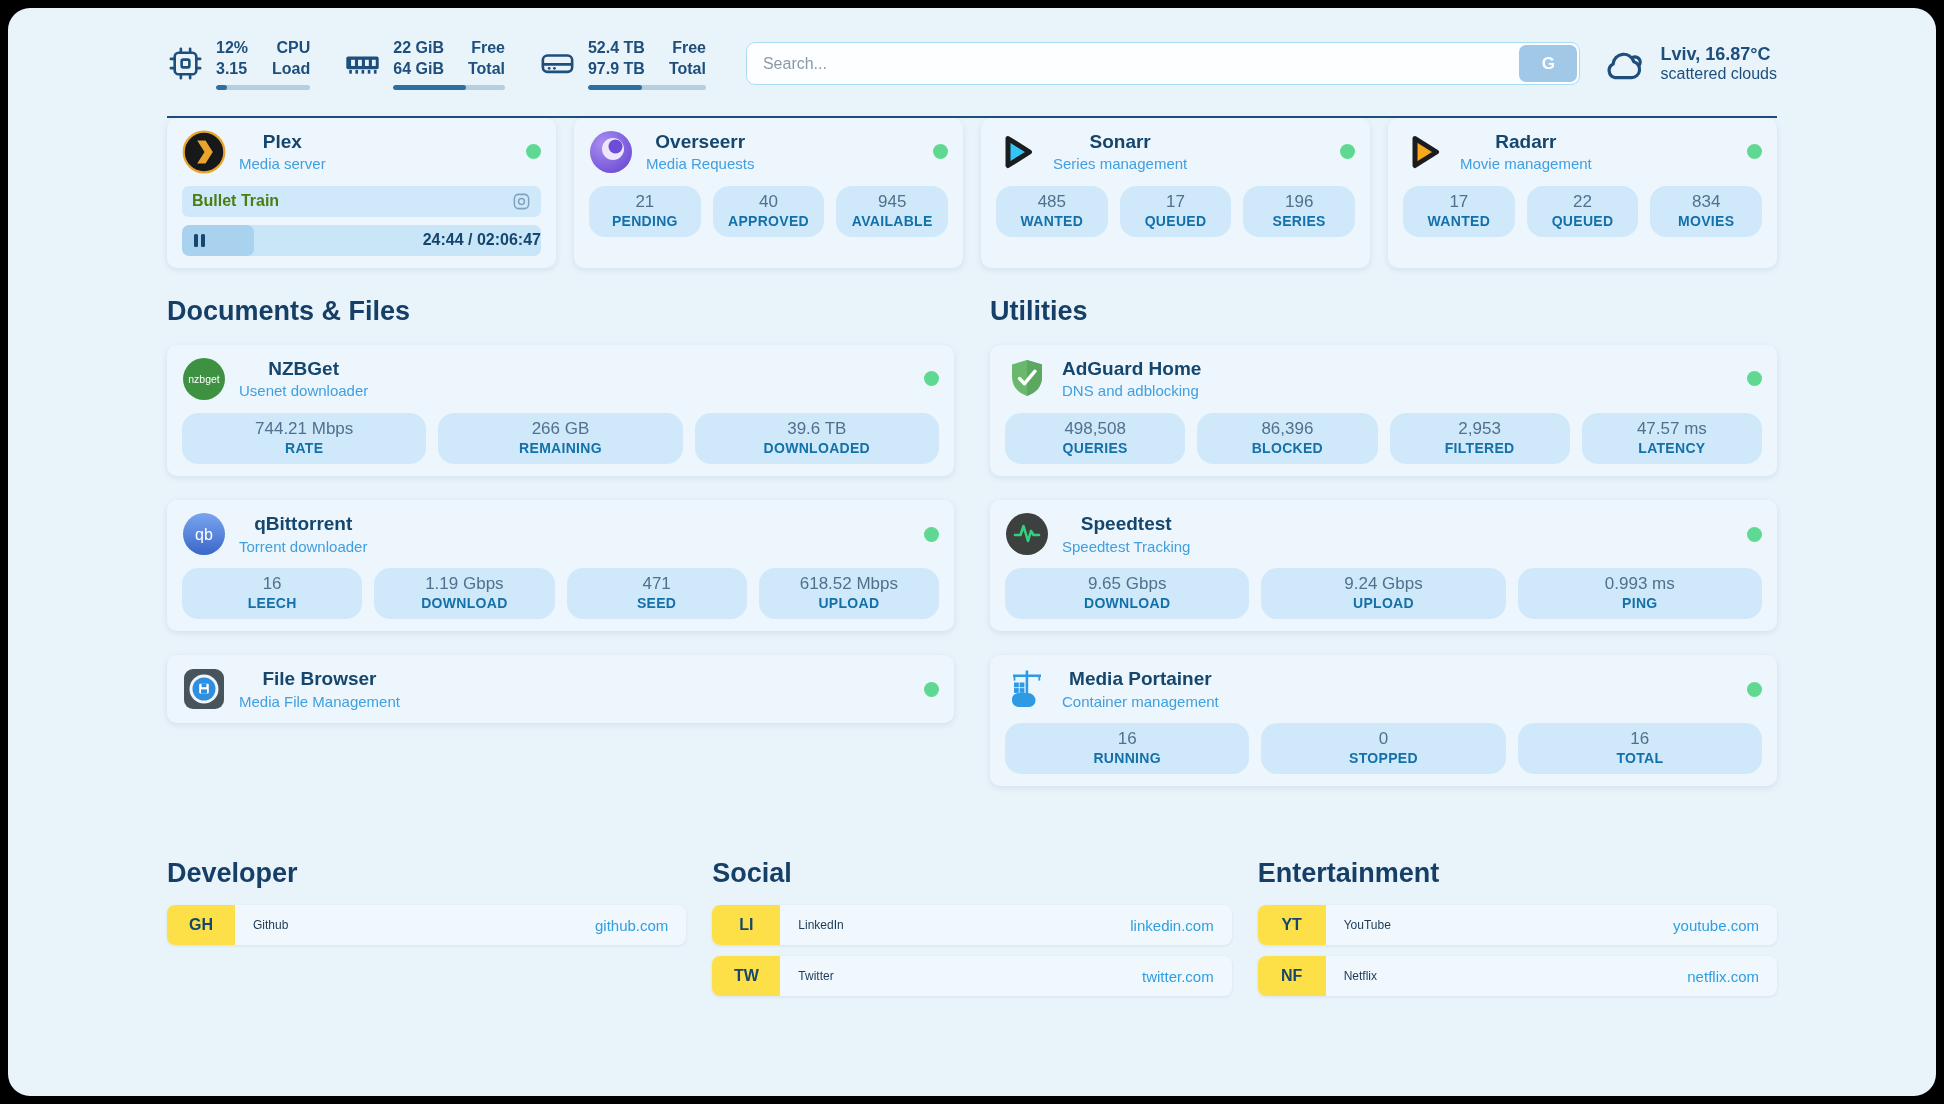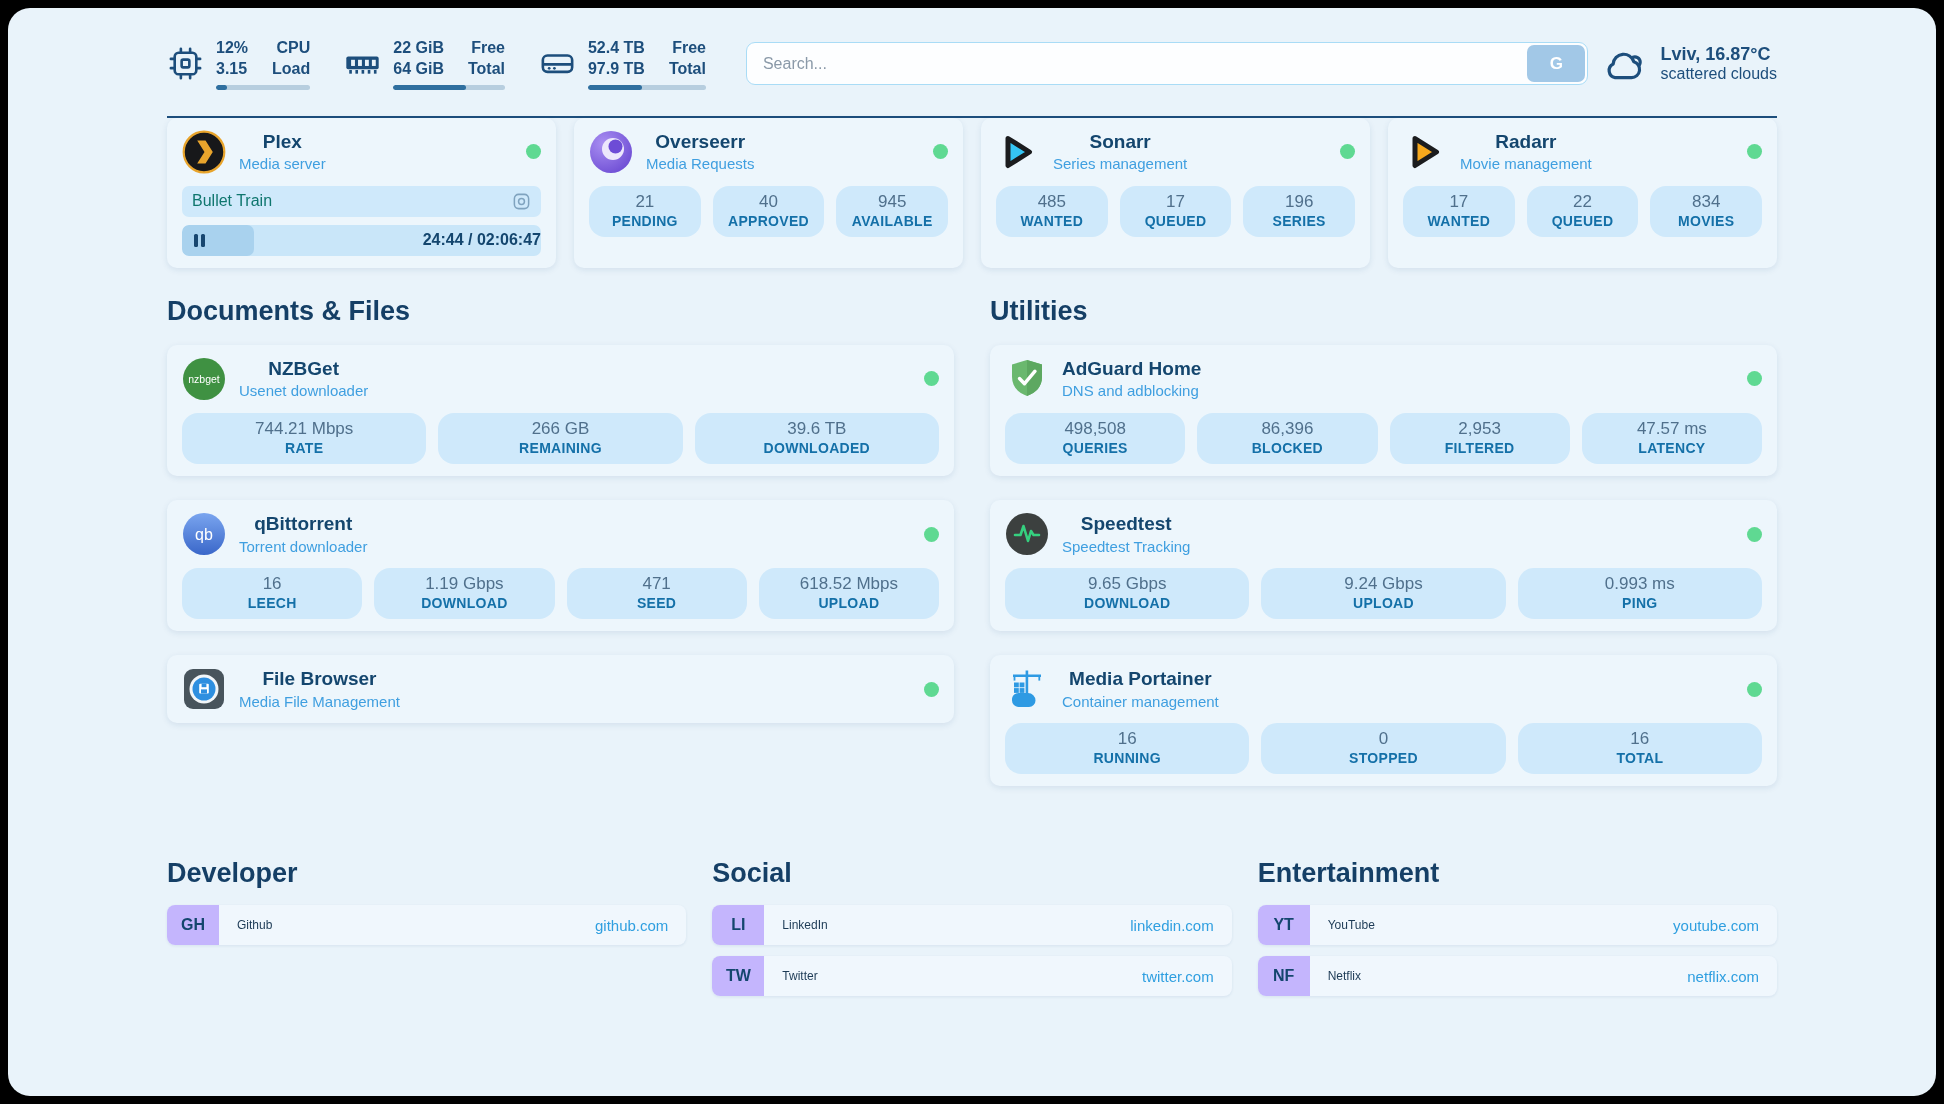--- a/index.html
+++ b/index.html
@@ -13,21 +13,21 @@
   .resource { display:flex; gap:12px; align-items:center; }
   .res-icon { width:37px; height:37px; flex:0 0 auto; display:flex; align-items:center; justify-content:center; }
   .res-icon svg { width:100%; height:100%; }
   .res-body { display:flex; flex-direction:column; }
   .res-cols { display:flex; gap:24px; font-size:16px; font-weight:600; color:#1d4e7c; line-height:1.3; }
   .res-col { display:flex; flex-direction:column; }
   .res-col.labels { text-align:right; }
   .res-bar { margin-top:5px; height:5px; background:#b7cedf; border-radius:3px; overflow:hidden; }
   .res-fill { height:100%; background:#2f6f9f; border-radius:3px; }
 
-  .search { flex:1; position:relative; display:flex; margin:0 14px 0 40px; }
+  .search { flex:1; position:relative; display:flex; margin:0 22px 0 40px; }
   .search input { width:100%; height:43px; border:1.5px solid #a9dcf6; border-radius:9px; background:#fdfeff; padding:0 70px 0 16px; font-size:16px; color:#33475a; outline:none; font-family:inherit; }
   .search input::placeholder { color:#8a99a8; }
   .search-btn { position:absolute; right:3px; top:3px; bottom:3px; width:58px; background:#a2c8e7; border:none; border-radius:7px; color:#fff; font-size:17px; font-weight:600; font-family:inherit; }
 
   .weather { display:flex; align-items:center; gap:12px; }
   .weather-icon { width:46px; height:40px; }
   .weather-line1 { font-size:18px; font-weight:600; color:#1d4e7c; }
   .weather-line2 { font-size:16px; color:#1d4e7c; }
 
   .divider { margin-top:26px; border:none; border-top:2.5px solid #1d4e7c; }
@@ -53,31 +53,31 @@
   .card-sub { font-size:15px; color:#3f9fe0; }
   .status-dot { margin-left:auto; width:15px; height:15px; border-radius:50%; background:#5fd992; flex:0 0 auto; }
 
   .stats { display:flex; gap:12px; margin-top:12px; }
   .stat { flex:1; background:#cfe9fb; border-radius:16px; padding:6px 4px 8px; text-align:center; }
   .stat-value { font-size:17px; color:#50708c; }
   .stat-label { font-size:14px; font-weight:700; color:#1470a8; margin-top:1px; letter-spacing:.3px; }
 
   
   .media-row { display:flex; align-items:center; background:#cfe9fb; border-radius:7px; height:31px; padding:0 10px; margin:12px 0 8px; }
-  .media-title { font-size:16px; font-weight:400; color:#0f766e; }
+  .media-title { font-size:16px; font-weight:700; color:#4d7c0f; }
   .disc-icon { margin-left:auto; width:19px; height:19px; }
   .progress-row { position:relative; background:#c9e6f9; border-radius:7px; height:31px; display:flex; align-items:center; overflow:hidden; }
   .progress-fill { position:absolute; left:0; top:0; bottom:0; background:#a9d2ee; border-radius:7px; }
   .pause { position:relative; margin-left:12px; display:flex; gap:3.5px; }
   .pause i { display:block; width:3.6px; height:13px; background:#17466f; border-radius:1.5px; }
   .progress-time { position:relative; margin-left:auto; font-size:16px; font-weight:700; color:#14466e; }
 
   
   .link-row { display:flex; align-items:stretch; background:#f0f7fd; border-radius:8px; margin-bottom:11px; height:40px; box-shadow:0 1px 3px rgba(20,70,120,.09); overflow:hidden; }
-  .link-abbr { width:52px; background:#c4b5fd; color:#14466e; font-size:16px; font-weight:600; display:flex; align-items:center; justify-content:center; }
+  .link-abbr { width:68px; background:#fde047; color:#14466e; font-size:16px; font-weight:600; display:flex; align-items:center; justify-content:center; }
   .link-name { align-self:center; margin-left:18px; font-size:12px; color:#1c3a55; font-weight:500; }
   .link-url { margin-left:auto; align-self:center; margin-right:18px; font-size:15px; color:#2f9fe0; }
 </style>
 </head>
 <body>
 
 <div class="page">
   <div class="container">
 
     <header class="topbar">

